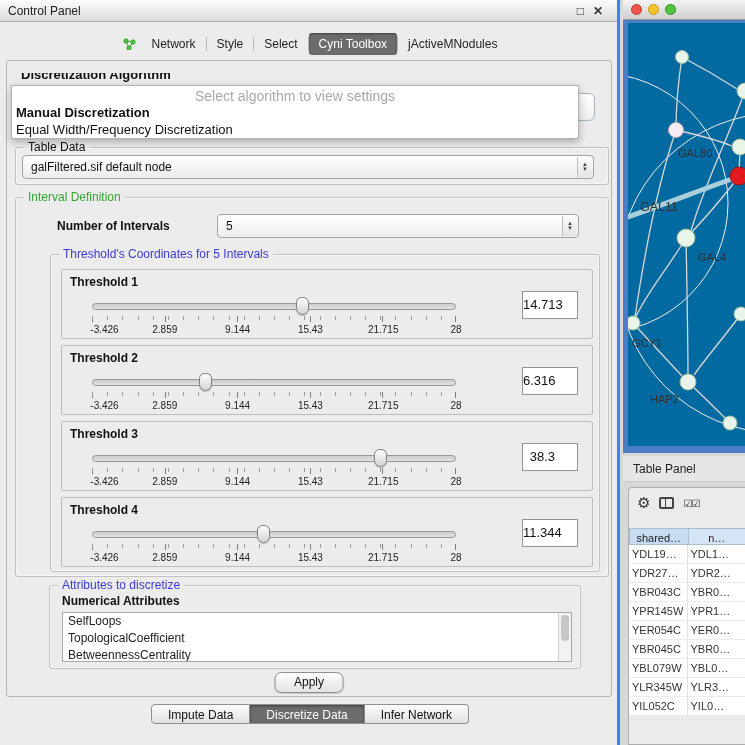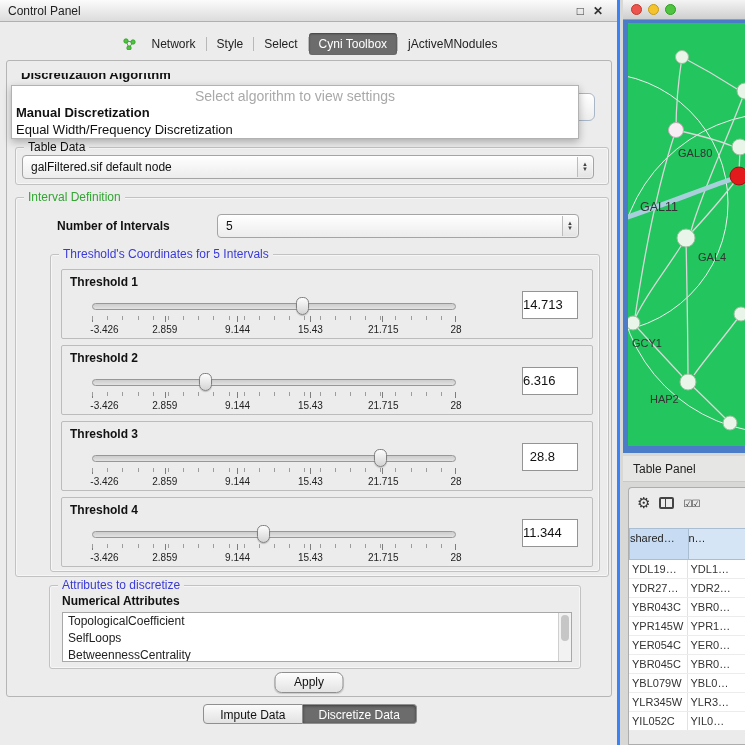--- a/index.html
+++ b/index.html
@@ -85,33 +85,33 @@
   .net-tab-icon { width:13px; height:12px; }
 
   
   .net-window { position:absolute; left:623px; top:0; width:122px; height:453px; }
   .net-titlebar { position:absolute; left:0; top:0; right:0; height:20px; background:linear-gradient(#f4f4f4,#cfcfcf); border-bottom:1px solid #9a9a9a; display:flex; align-items:center; gap:6px; padding-left:8px; }
   .tl { width:11px; height:11px; border-radius:50%; }
   .tl-red { background:#ee544e; border:1px solid #c0392b; }
   .tl-yellow { background:#f5c32e; border:1px solid #c79b14; }
   .tl-green { background:#4fc440; border:1px solid #2e9e22; }
   .net-frame { position:absolute; left:0; top:20px; right:0; bottom:0; background:#4a7cc8; }
-  .net-canvas { position:absolute; left:5px; top:3px; right:0; bottom:7px; background:#22c55e; overflow:hidden; }
+  .net-canvas { position:absolute; left:5px; top:3px; right:0; bottom:7px; background:#0369a1; overflow:hidden; }
   .net-canvas svg text { font-family:"Liberation Sans",sans-serif; fill:#333; }
 
   
   .tp-header { position:absolute; left:623px; top:456px; width:122px; height:26px; background:#e6e6e4; border-bottom:1px solid #c9c9c7; font-size:12px; color:#222; line-height:26px; padding-left:10px; }
   .table-window { position:absolute; left:628px; top:487px; width:117px; height:258px; background:#ebebeb; border:1px solid #adadad; border-right:none; border-radius:4px 0 0 0; }
   .tw-toolbar { display:flex; align-items:center; gap:9px; height:30px; padding-left:8px; color:#333; }
   .icon-gear { font-size:15px; }
   .icon-columns { width:15px; height:12px; border:2px solid #444; border-radius:2px; background:linear-gradient(90deg, transparent 4px, #444 4px, #444 5px, transparent 5px); }
   .icon-checks { font-size:10px; letter-spacing:-1px; }
   .tw-table { margin-top:10px; font-size:11px; }
   .tw-hrow { display:flex; }
-  .tw-hcell { height:32px; line-height:19px; text-align:left; border:1px solid #a9bdd3; border-right:none; color:#222; overflow:hidden; white-space:nowrap; }
+  .tw-hcell { height:17px; line-height:19px; text-align:center; border:1px solid #a9bdd3; border-right:none; color:#222; overflow:hidden; white-space:nowrap; }
   .tw-hcell.c0 { width:59px; background:#c7dcf2; }
   .tw-hcell.c1 { width:58px; background:#d6e5f5; }
   .tw-rows { background:#fff; }
   .tw-row { display:flex; height:19px; border-bottom:1px solid #ececec; background:#fff; }
   .tw-cell { line-height:18px; padding-left:3px; color:#333; overflow:hidden; white-space:nowrap; }
   .tw-cell.c0 { width:59px; border-right:1px solid #e2e2e2; }
   .tw-cell.c1 { width:58px; }
 </style>
 </head>
 <body>
@@ -245,21 +245,21 @@
               <div class="ticks-minor"></div>
               <div class="scale">
                 <span style="left:0%">-3.426</span>
                 <span style="left:20%">2.859</span>
                 <span style="left:40%">9.144</span>
                 <span style="left:60%">15.43</span>
                 <span style="left:80%">21.715</span>
                 <span style="left:100%">28</span>
               </div>
             </div>
-            <div class="th-value">28.8</div>
+            <div class="th-value">38.3</div>
           </div>
 
           <div class="threshold-panel tp-3">
             <div class="th-label">Threshold 4</div>
             <div class="slider">
               <div class="track"></div>
               <div class="thumb" style="left: 46.9993%;"></div>
               <div class="ticks-major"></div>
               <div class="ticks-minor"></div>
               <div class="scale">
@@ -274,36 +274,37 @@
             <div class="th-value">11.344</div>
           </div>
 
         </div>
       </div>
 
       <div class="group group-attrs">
         <div class="group-title gt-blue">Attributes to discretize</div>
         <div class="attrs-subtitle">Numerical Attributes</div>
         <div class="listbox">
+          <div class="li">SelfLoops</div>
           <div class="li">TopologicalCoefficient</div>
-          <div class="li">SelfLoops</div>
           <div class="li">BetweennessCentrality</div>
           <div class="lb-scrollbar">
             <div class="lb-thumb"></div>
           </div>
         </div>
       </div>
 
       <div class="apply-btn">Apply</div>
 
     </div>
 
     <div class="bottom-tabs">
       <div class="b-tab">Impute Data</div>
       <div class="b-tab selected">Discretize Data</div>
+      <div class="b-tab">Infer Network</div>
     </div>
   </div>
 
   <div class="net-window">
     <div class="net-titlebar">
       <span class="tl tl-red"></span>
       <span class="tl tl-yellow"></span>
       <span class="tl tl-green"></span>
     </div>
     <div class="net-frame">

